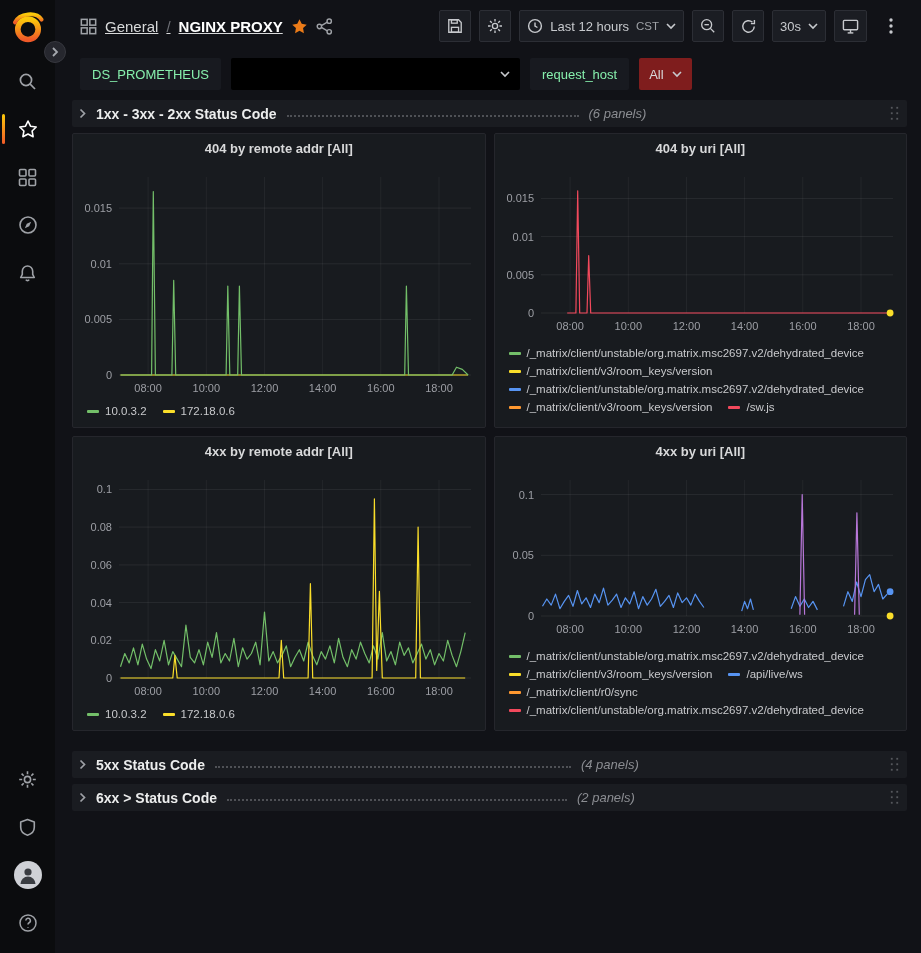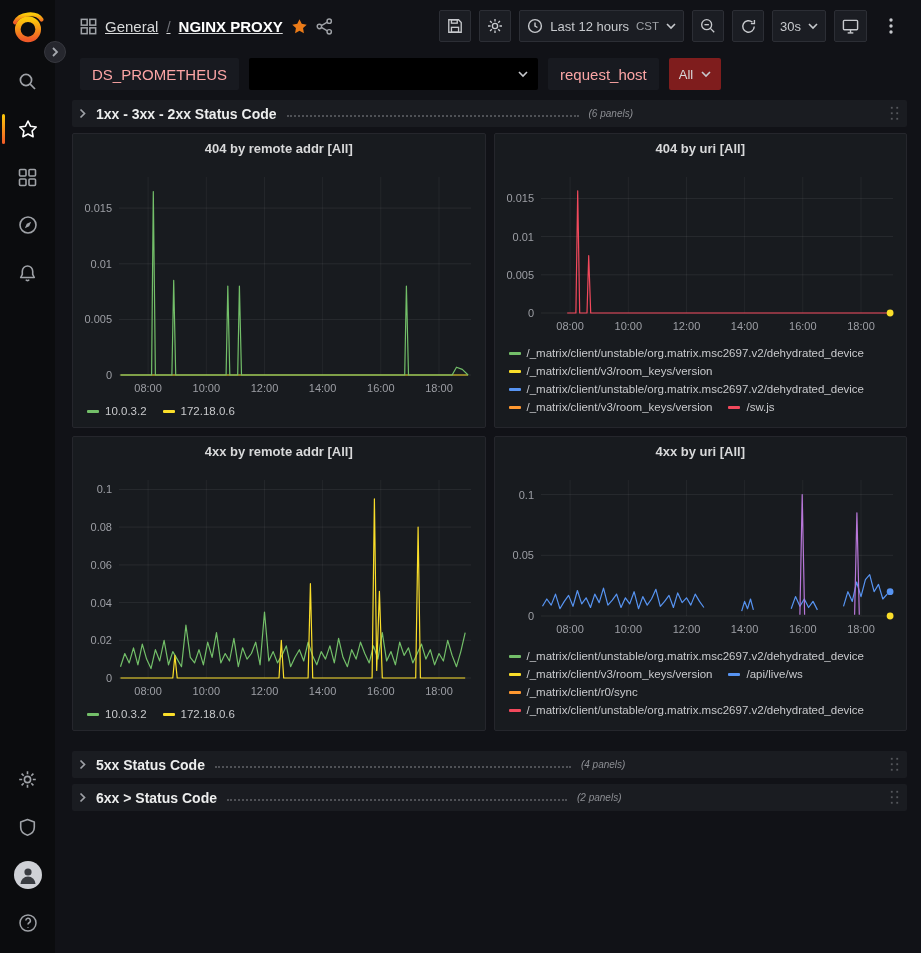--- a/index.html
+++ b/index.html
@@ -31,34 +31,34 @@
   .share-ic { color:#9fa2a7; display:flex; cursor:pointer; }
   .actions { display:flex; align-items:flex-end; gap:8px; }
   .tb-btn { height:32px; min-width:32px; padding:0 7px; background:#1b1d23; border:1px solid #2c2e35; border-radius:2px;
      display:flex; align-items:center; justify-content:center; gap:7px; color:#c7c9cd; font-size:13px; cursor:pointer; white-space:nowrap; }
   .tb-btn .tz { color:#9fa2a7; font-size:11.5px; }
   .tb-kebab { border:none; background:transparent; }
 
   
   .subbar { display:flex; align-items:center; gap:10px; padding:6px 14px 8px 25px; }
   .var-label { height:32px; display:flex; align-items:center; padding:0 12px; background:#181a20; border-radius:2px;
-     color:#fca5a5; font-size:15px; font-weight:500; }
+     color:#86efac; font-size:13px; font-weight:500; }
   .var-value { height:32px; display:flex; align-items:center; justify-content:space-between; gap:8px; padding:0 10px;
      background:#7f1d1d; border-radius:2px; color:#d8d9da; cursor:pointer; }
   .var-value.black { background:#000000; width:289px; }
   .var-value .caret { color:#c7c9cd; display:flex; }
 
   
   .content { flex:1; overflow:hidden; padding:2px 14px 0 17px; }
   .row { display:flex; align-items:center; height:27px; margin:0 0 6px; padding:0 7px; border-radius:2px; cursor:pointer; }
   .row.collapsed { background:#1a1c21; }
   .row .chev { color:#9fa2a7; display:flex; margin-right:9px; }
   .row .title { font-weight:700; font-size:14px; color:#eceded; white-space:nowrap; }
   .leader { border-bottom:2px dotted #4f5156; margin:0 10px; height:1px; transform:translateY(2px); }
-  .count { font-style:italic; color:#8b8d92; font-size:10px; white-space:nowrap; }
+  .count { font-style:italic; color:#8b8d92; font-size:13px; white-space:nowrap; }
   .spacer { flex:1; }
   .drag { width:11px; height:17px; background-image:radial-gradient(#55575c 1.2px, transparent 1.4px); background-size:5.5px 5.5px; cursor:grab; }
 
   
   .grid { display:grid; grid-template-columns:1fr 1fr; gap:8px; margin:2px 0 20px; }
   .panel { background:#181b1f; border:1px solid #25262c; border-radius:2px; height:295px; display:flex; flex-direction:column; overflow:hidden; }
   .panel-title { height:29px; display:flex; align-items:center; justify-content:center; font-size:13px; font-weight:600; color:#d8d9da; cursor:pointer; flex:0 0 29px; }
   svg.chart { display:block; cursor:crosshair; }
   .tick { fill:#9d9fa5; font-size:11px; font-family:"Liberation Sans", sans-serif; }
   .legend { padding:2px 8px 2px 14px; display:flex; flex-wrap:wrap; column-gap:16px; row-gap:1px; overflow:hidden; }

